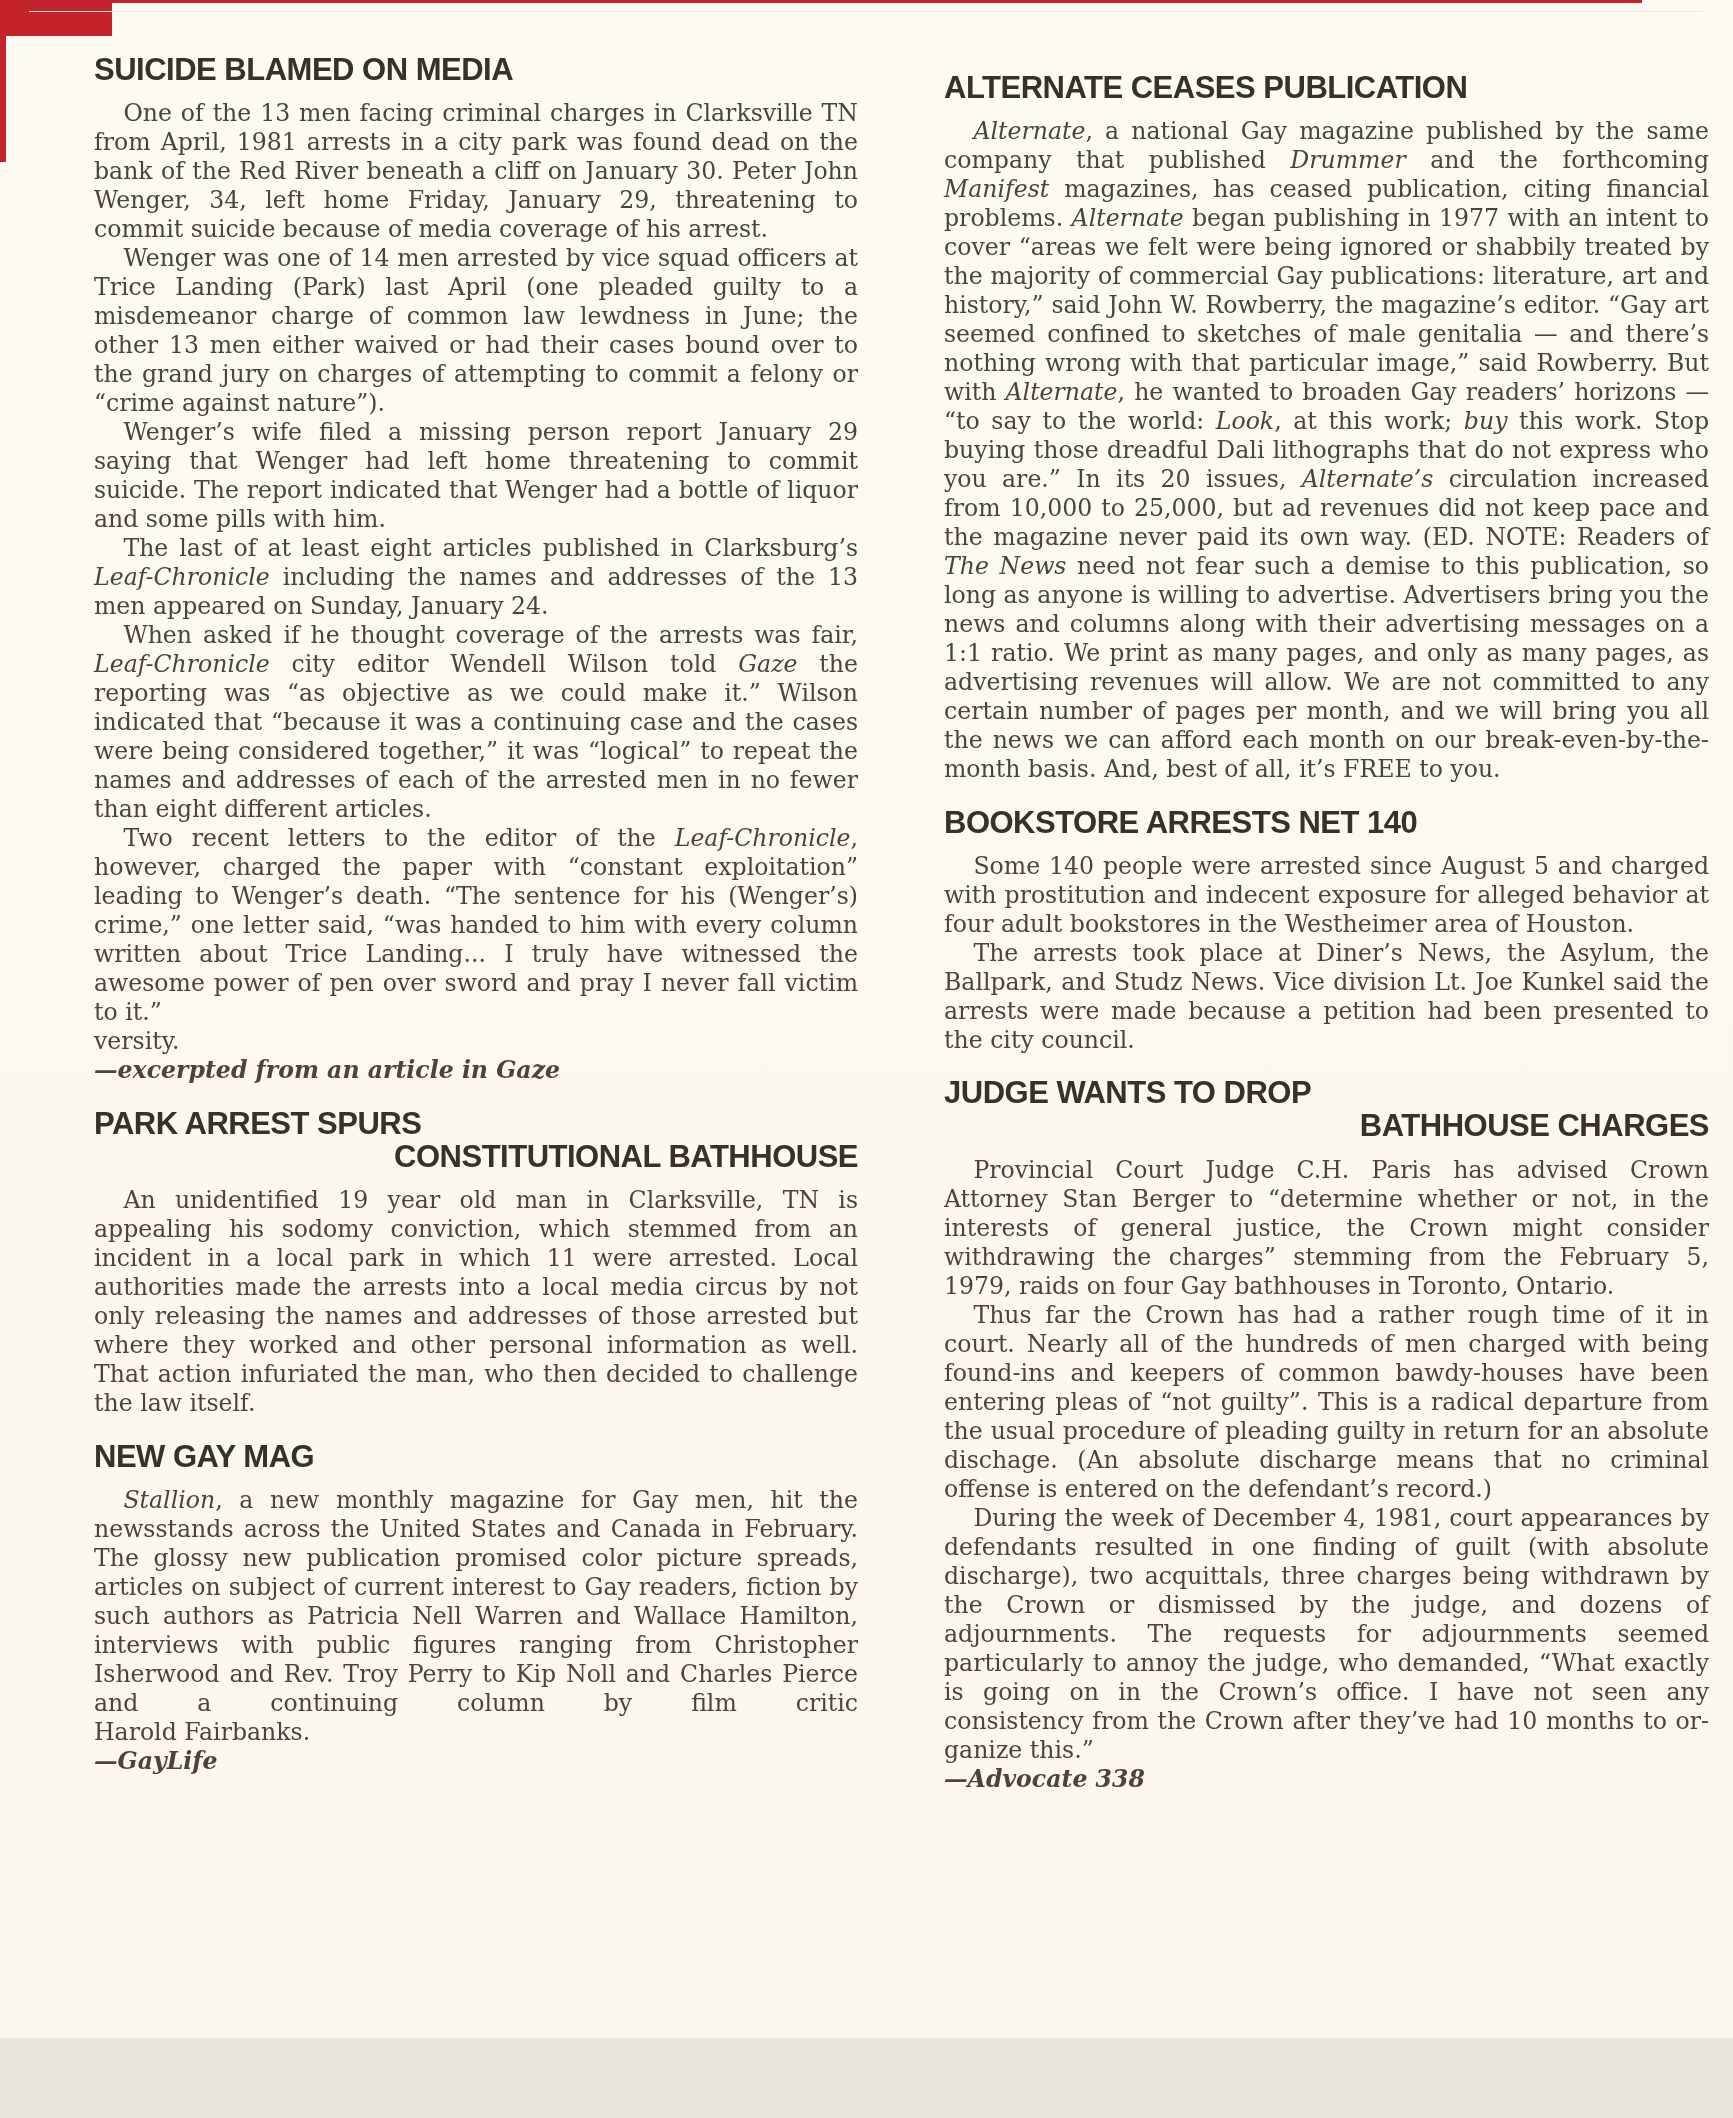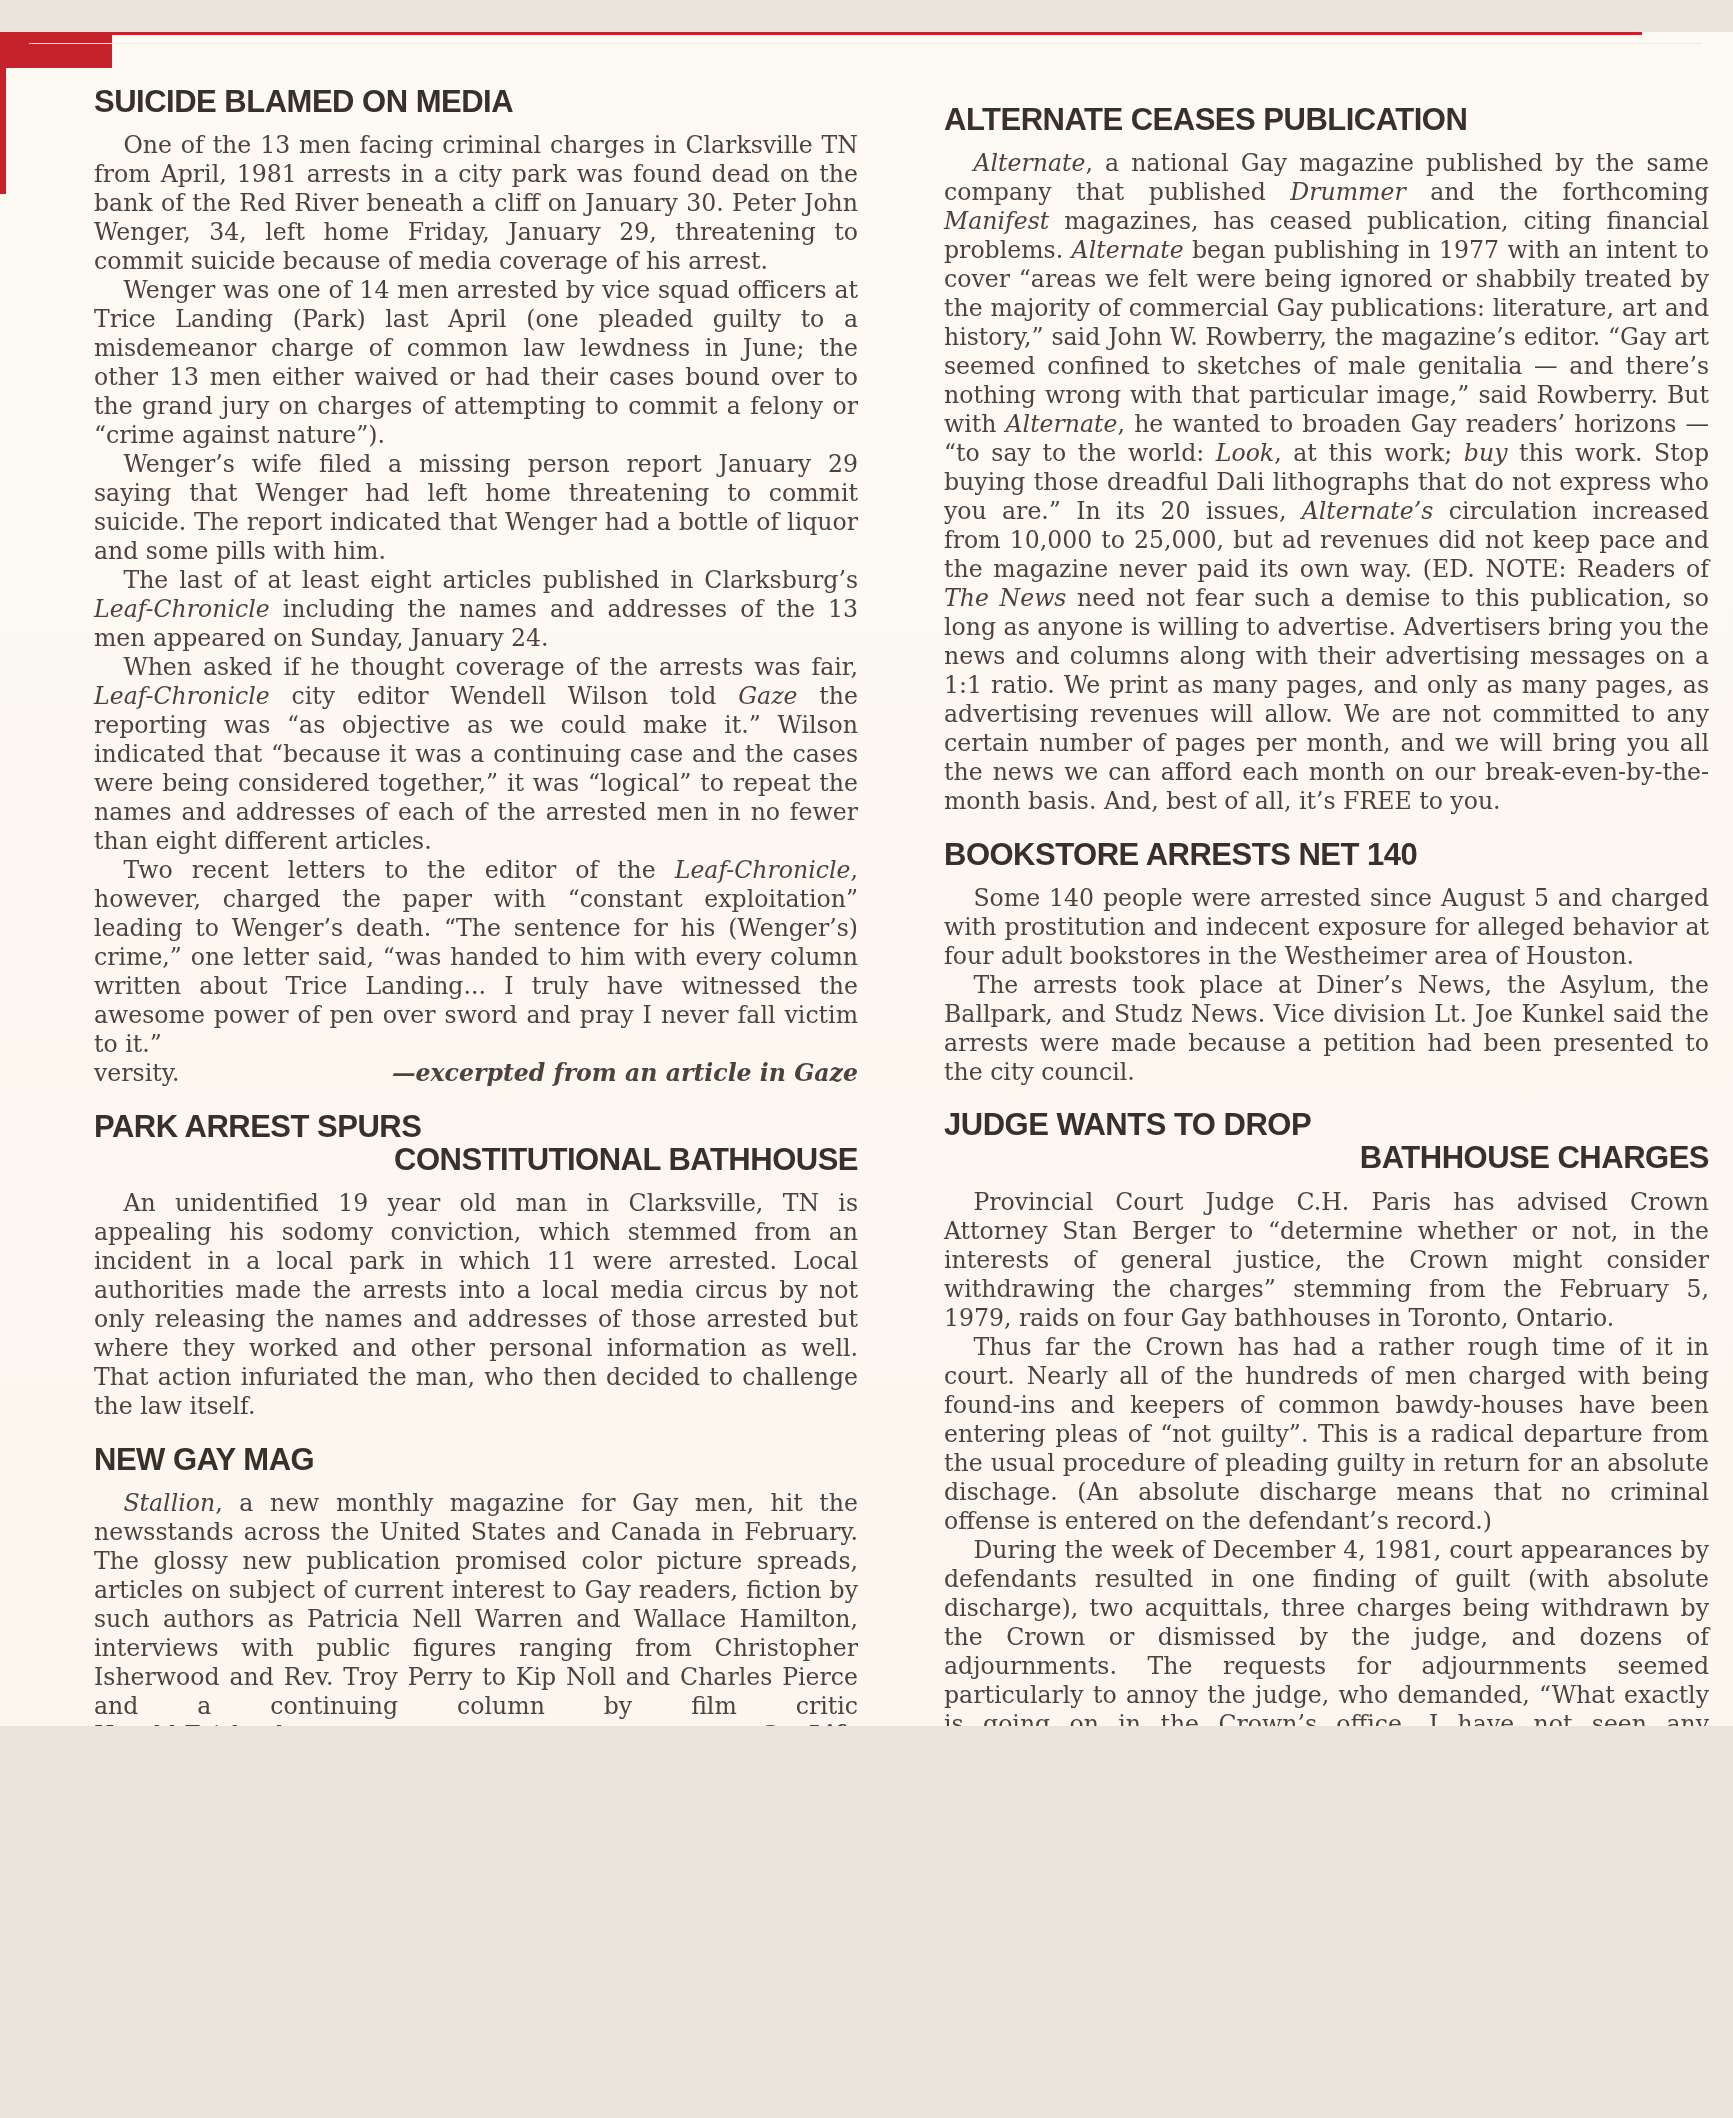--- a/index.html
+++ b/index.html
@@ -1,23 +1,22 @@
 <!DOCTYPE html>
 <html style="font-size:7.9px"><head>
 <meta charset="utf-8">
 <style>
   html,body{margin:0;padding:0;background:#e9e4db;}
   .page{
     position:relative;
-    width:1734px;height:1694px;
+    width:1734px;height:2038px;
     background:linear-gradient(180deg,#fdfaf4 0%,#fcf8f1 55%,#fbf7ef 100%);
     overflow:hidden;
     font-family:"DejaVu Serif","Liberation Serif",serif;
     color:#4e4239;
-    margin-top:32px;
   }
   
   .red-top{position:absolute;left:0;top:0;width:1642px;height:2.9px;background:#c4232b;}
   .red-corner{position:absolute;left:0;top:0;width:112px;height:36px;background:#c4232b;}
   .red-left{position:absolute;left:0;top:0;width:5.9px;height:162px;background:#c4232b;}
   .fold-top{position:absolute;left:29.4px;top:10.8px;width:1673px;height:1px;background:#eee8df;}
   .fold-bottom-1{position:absolute;left:13.7px;top:2092px;width:1720px;height:1.5px;background:#e6e1d8;}
   .fold-bottom-2{position:absolute;left:0;top:2107px;width:1734px;height:1.5px;background:#f1ede6;}
 
   .col{position:absolute;top:53px;width:764px;font-size:23.6px;line-height:29px;text-align:justify;}
@@ -33,21 +32,21 @@
     color:#38302b;
     margin:21.6px 0 13.3px 0;
     text-align:left;
   }
   article:first-child .headline{margin-top:0;}
   .hl-line{text-align:left;}
   .hl-right{text-align:right;}
 
   p{margin:0;text-indent:29.4px;}
   .force-justify{text-align-last:justify;-moz-text-align-last:justify;}
-  .attrib-row{display:flex;justify-content:space-between;align-items:baseline;}
+  .attrib-row{display:flex;justify-content:space-between;align-items:baseline;flex-direction:column;}
   .attrib{font-style:italic;font-weight:bold;}
   .it{font-style:italic;}
 
   .page-number{
     position:absolute;left:862px;top:2045px;
     font-size:31px;line-height:29.4px;color:#44392f;
   }
 </style>
 </head>
 <body>

